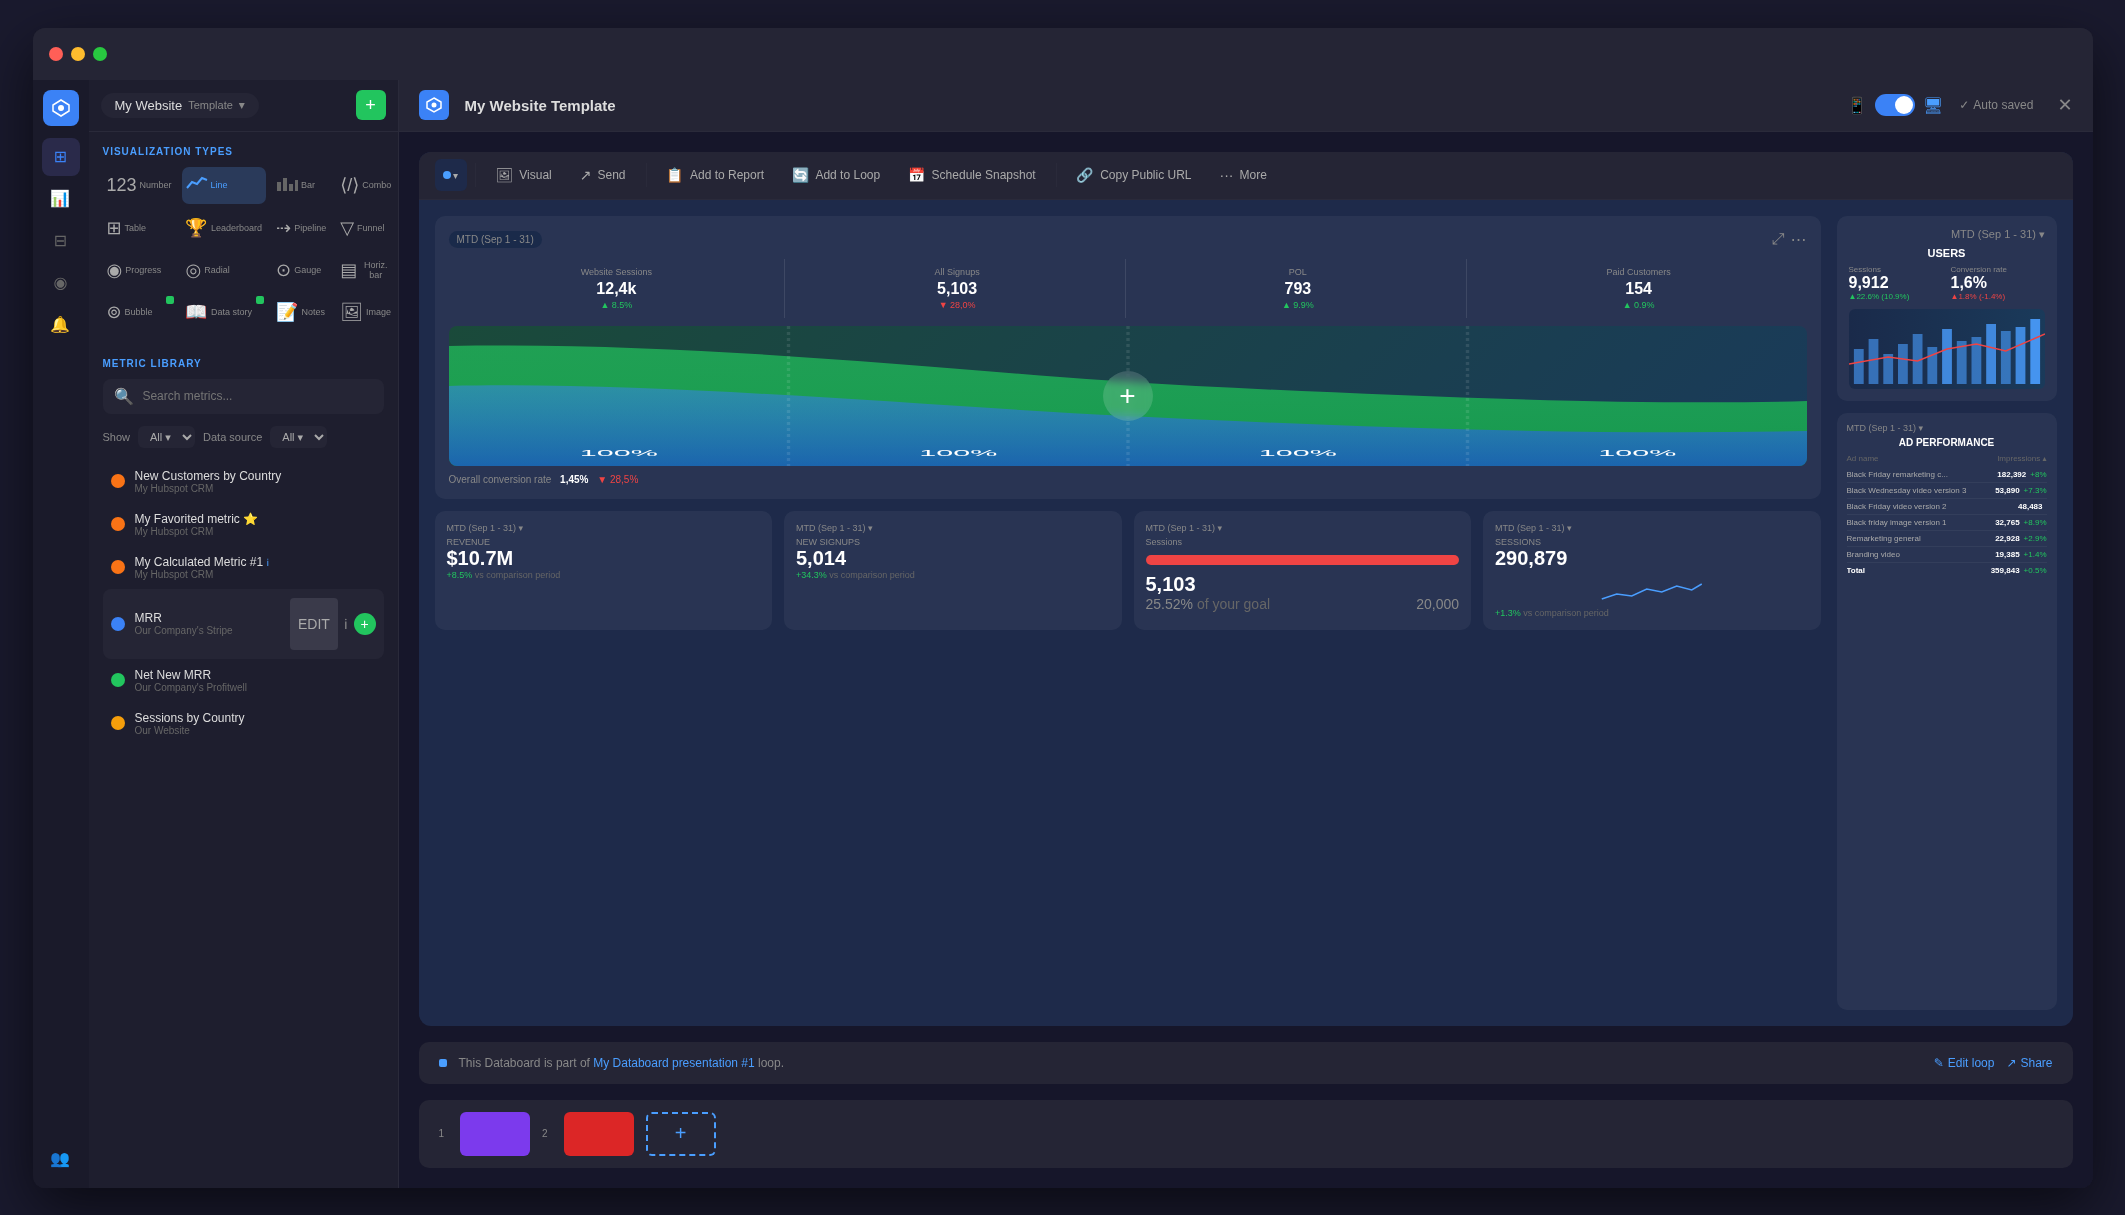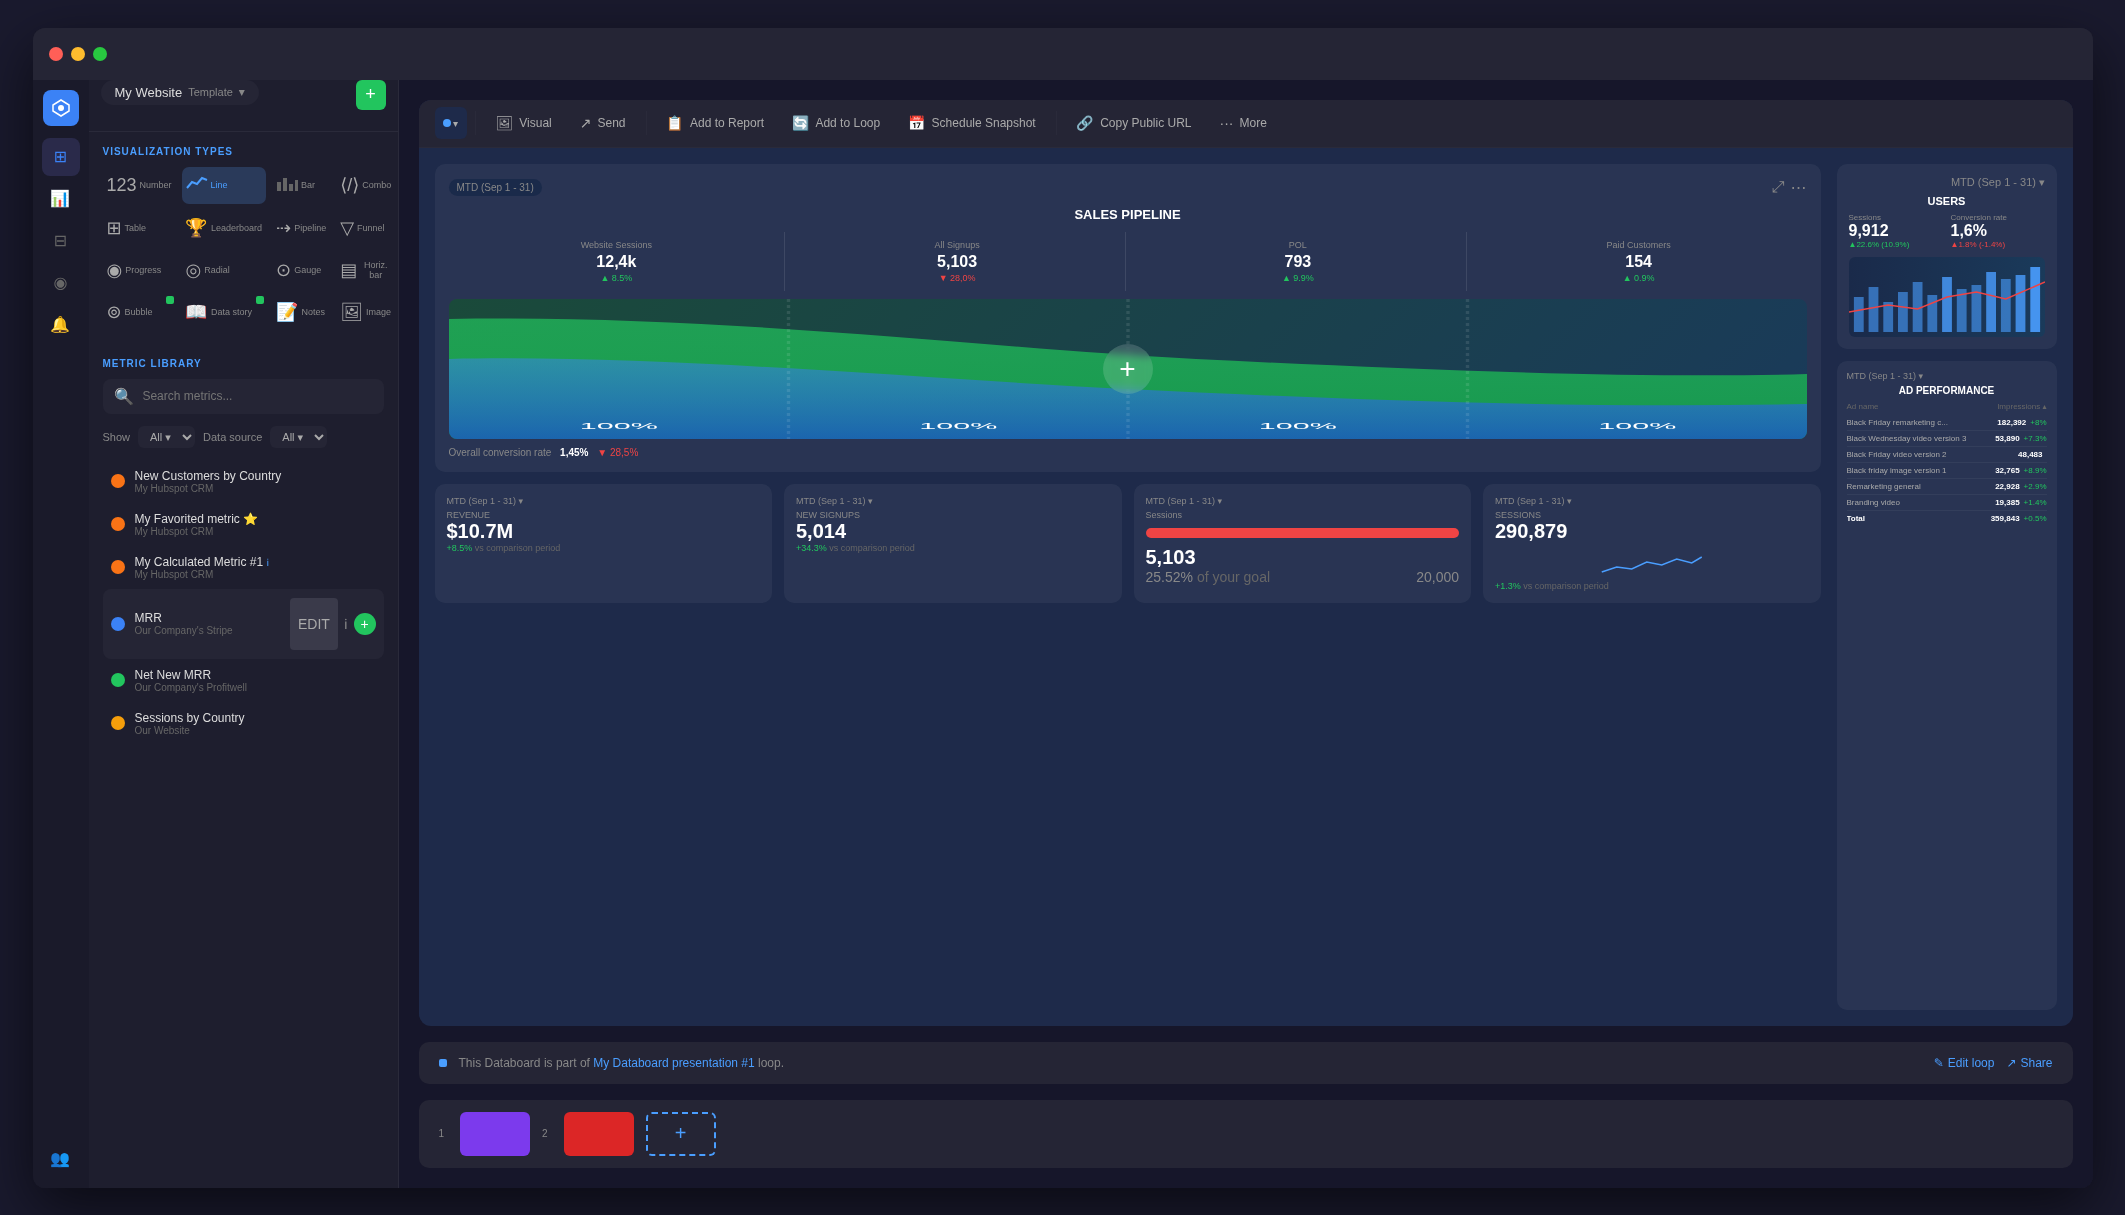--- a/index.html
+++ b/index.html
@@ -76,21 +76,21 @@
       background: #1e1e2e;
       border-right: 1px solid #2a2a3a;
       display: flex;
       flex-direction: column;
       overflow: hidden;
     }
     
     .panel-top {
       height: 52px;
       display: flex;
-      align-items: flex-start;
+      align-items: center;
       padding: 0 12px;
       gap: 8px;
       border-bottom: 1px solid #2a2a3a;
     }
     .tab-pill {
       background: #252535;
       border-radius: 20px;
       padding: 5px 14px;
       font-size: 13px;
       color: #ddd;
@@ -629,20 +629,41 @@
           <div class="metric-info">
             <div class="metric-name">Sessions by Country</div>
             <div class="metric-source">Our Website</div>
           </div>
         </div>
       </div>
     </div>
 
     <div class="main-area">
 
+      <div class="main-header">
+        <div class="logo-icon">
+          <svg width="16" height="16" viewBox="0 0 16 16">
+              <path d="M8 1 L15 5 L15 11 L8 15 L1 11 L1 5 Z" fill="none" stroke="white" stroke-width="1.5"></path>
+              <circle cx="8" cy="8" r="2.5" fill="white"></circle>
+            </svg>
+        </div>
+        <span class="app-title">My Website Template</span>
+        <div class="device-toggle">
+          <span style="color:#888;font-size:16px">📱</span>
+          <div class="toggle-switch">
+            <div class="toggle-knob"></div>
+          </div>
+          <span style="color:#4a9eff;font-size:16px">🖥</span>
+        </div>
+        <div class="auto-saved">
+          <span>✓</span>
+          <span>Auto saved</span>
+        </div>
+        <div class="close-btn">✕</div>
+      </div>
 
       <div class="canvas-area">
 
         <div class="databoard">
 
           <div class="db-toolbar">
             <div class="db-color-btn">
               <div class="color-dot"></div>
               <span style="color:#aaa;font-size:10px">▾</span>
             </div>
@@ -684,21 +705,20 @@
             <div class="db-left">
 
               <div class="widget">
                 <div class="widget-header">
                   <div class="widget-date">MTD (Sep 1 - 31)</div>
                   <div style="display:flex;gap:6px">
                     <span style="color:#888;cursor:pointer">⤢</span>
                     <span style="color:#888;cursor:pointer">⋯</span>
                   </div>
                 </div>
-                <div class="widget-title">SALES PIPELINE</div>
                 <div class="widget-metrics">
                   <div class="metric-col">
                     <div class="metric-col-label">Website Sessions</div>
                     <div class="metric-col-value">12,4k</div>
                     <div class="metric-col-change pos">▲ 8.5%</div>
                   </div>
                   <div class="metric-col">
                     <div class="metric-col-label">All Signups</div>
                     <div class="metric-col-value">5,103</div>
                     <div class="metric-col-change neg">▼ 28,0%</div>

